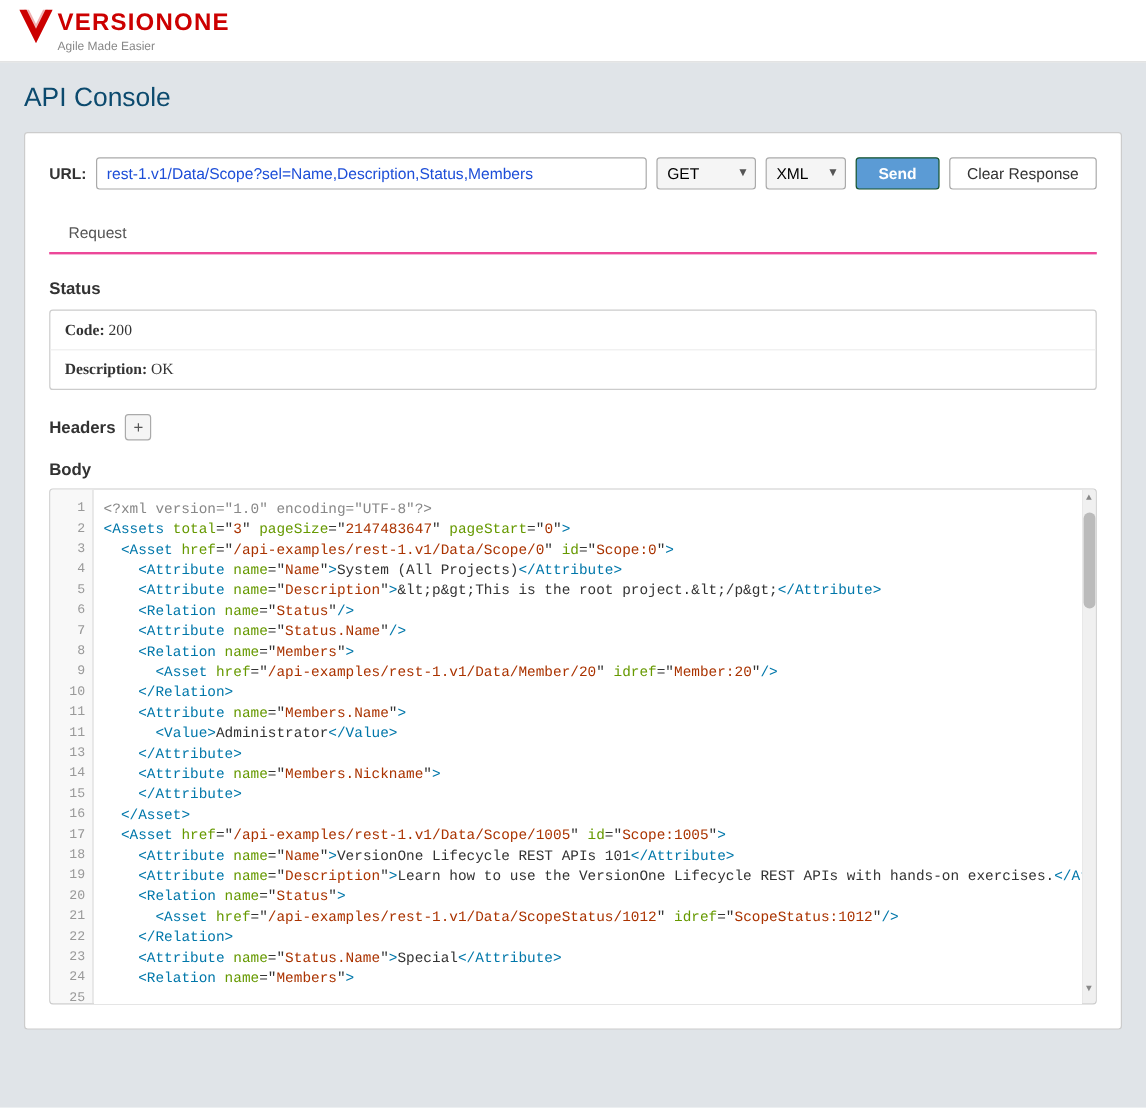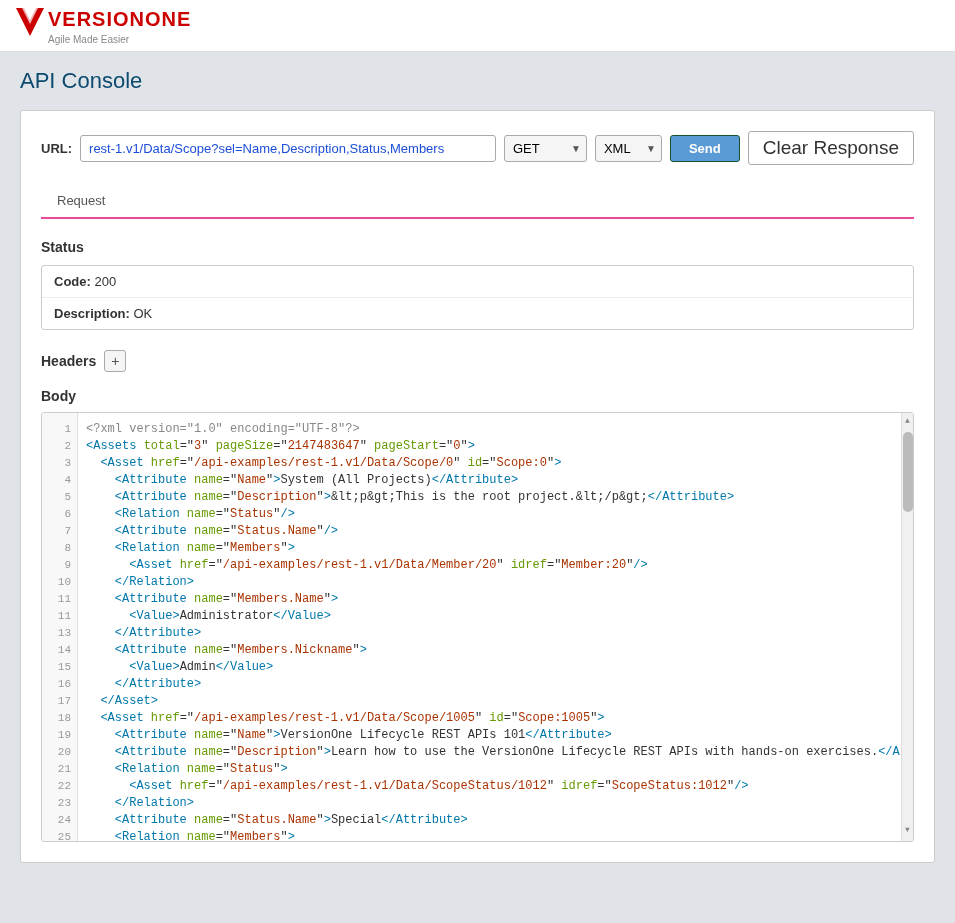--- a/index.html
+++ b/index.html
@@ -121,21 +121,21 @@
       font-size: 13px;
       cursor: pointer;
       font-weight: bold;
     }
     .btn-clear {
       padding: 5px 14px;
       background: #fff;
       color: #333;
       border: 1px solid #aaa;
       border-radius: 3px;
-      font-size: 19px;
+      font-size: 13px;
       cursor: pointer;
     }
 
     
     .tabs {
       display: flex;
       border-bottom: 2px solid #ec4899;
       margin-bottom: 20px;
       gap: 0;
     }
@@ -176,20 +176,21 @@
     .status-box {
       border: 1px solid #ccc;
       border-radius: 3px;
       margin-bottom: 20px;
     }
     .status-row {
       padding: 8px 12px;
       font-size: 13px;
       color: #333;
       border-bottom: 1px solid #eee;
+      font-family: Liberation Serif, serif;
     }
     .status-row:last-child { border-bottom: none; }
     .status-row strong { font-weight: bold; }
 
     
     .headers-section {
       margin-bottom: 16px;
     }
     .headers-title-row {
       display: flex;
@@ -393,21 +394,20 @@
             <div class="code-line">    <span class="tag">&lt;Attribute</span> <span class="attr">name</span>="<span class="val">Description</span>"<span class="tag">&gt;</span>&amp;lt;p&amp;gt;This is the root project.&amp;lt;/p&amp;gt;<span class="tag">&lt;/Attribute</span><span class="tag">&gt;</span></div>
             <div class="code-line">    <span class="tag">&lt;Relation</span> <span class="attr">name</span>="<span class="val">Status</span>"<span class="tag">/&gt;</span></div>
             <div class="code-line">    <span class="tag">&lt;Attribute</span> <span class="attr">name</span>="<span class="val">Status.Name</span>"<span class="tag">/&gt;</span></div>
             <div class="code-line">    <span class="tag">&lt;Relation</span> <span class="attr">name</span>="<span class="val">Members</span>"<span class="tag">&gt;</span></div>
             <div class="code-line">      <span class="tag">&lt;Asset</span> <span class="attr">href</span>="<span class="val">/api-examples/rest-1.v1/Data/Member/20</span>" <span class="attr">idref</span>="<span class="val">Member:20</span>"<span class="tag">/&gt;</span></div>
             <div class="code-line">    <span class="tag">&lt;/Relation</span><span class="tag">&gt;</span></div>
             <div class="code-line">    <span class="tag">&lt;Attribute</span> <span class="attr">name</span>="<span class="val">Members.Name</span>"<span class="tag">&gt;</span></div>
             <div class="code-line">      <span class="tag">&lt;Value</span><span class="tag">&gt;</span>Administrator<span class="tag">&lt;/Value</span><span class="tag">&gt;</span></div>
             <div class="code-line">    <span class="tag">&lt;/Attribute</span><span class="tag">&gt;</span></div>
             <div class="code-line">    <span class="tag">&lt;Attribute</span> <span class="attr">name</span>="<span class="val">Members.Nickname</span>"<span class="tag">&gt;</span></div>
-            <div class="code-line">      <span class="tag">&lt;Value</span><span class="tag">&gt;</span>Admin<span class="tag">&lt;/Value</span><span class="tag">&gt;</span></div>
             <div class="code-line">    <span class="tag">&lt;/Attribute</span><span class="tag">&gt;</span></div>
             <div class="code-line">  <span class="tag">&lt;/Asset</span><span class="tag">&gt;</span></div>
             <div class="code-line">  <span class="tag">&lt;Asset</span> <span class="attr">href</span>="<span class="val">/api-examples/rest-1.v1/Data/Scope/1005</span>" <span class="attr">id</span>="<span class="val">Scope:1005</span>"<span class="tag">&gt;</span></div>
             <div class="code-line">    <span class="tag">&lt;Attribute</span> <span class="attr">name</span>="<span class="val">Name</span>"<span class="tag">&gt;</span>VersionOne Lifecycle REST APIs 101<span class="tag">&lt;/Attribute</span><span class="tag">&gt;</span></div>
             <div class="code-line">    <span class="tag">&lt;Attribute</span> <span class="attr">name</span>="<span class="val">Description</span>"<span class="tag">&gt;</span>Learn how to use the VersionOne Lifecycle REST APIs with hands-on exercises.<span class="tag">&lt;/Attribute</span></div>
             <div class="code-line">    <span class="tag">&lt;Relation</span> <span class="attr">name</span>="<span class="val">Status</span>"<span class="tag">&gt;</span></div>
             <div class="code-line">      <span class="tag">&lt;Asset</span> <span class="attr">href</span>="<span class="val">/api-examples/rest-1.v1/Data/ScopeStatus/1012</span>" <span class="attr">idref</span>="<span class="val">ScopeStatus:1012</span>"<span class="tag">/&gt;</span></div>
             <div class="code-line">    <span class="tag">&lt;/Relation</span><span class="tag">&gt;</span></div>
             <div class="code-line">    <span class="tag">&lt;Attribute</span> <span class="attr">name</span>="<span class="val">Status.Name</span>"<span class="tag">&gt;</span>Special<span class="tag">&lt;/Attribute</span><span class="tag">&gt;</span></div>
             <div class="code-line">    <span class="tag">&lt;Relation</span> <span class="attr">name</span>="<span class="val">Members</span>"<span class="tag">&gt;</span></div>

